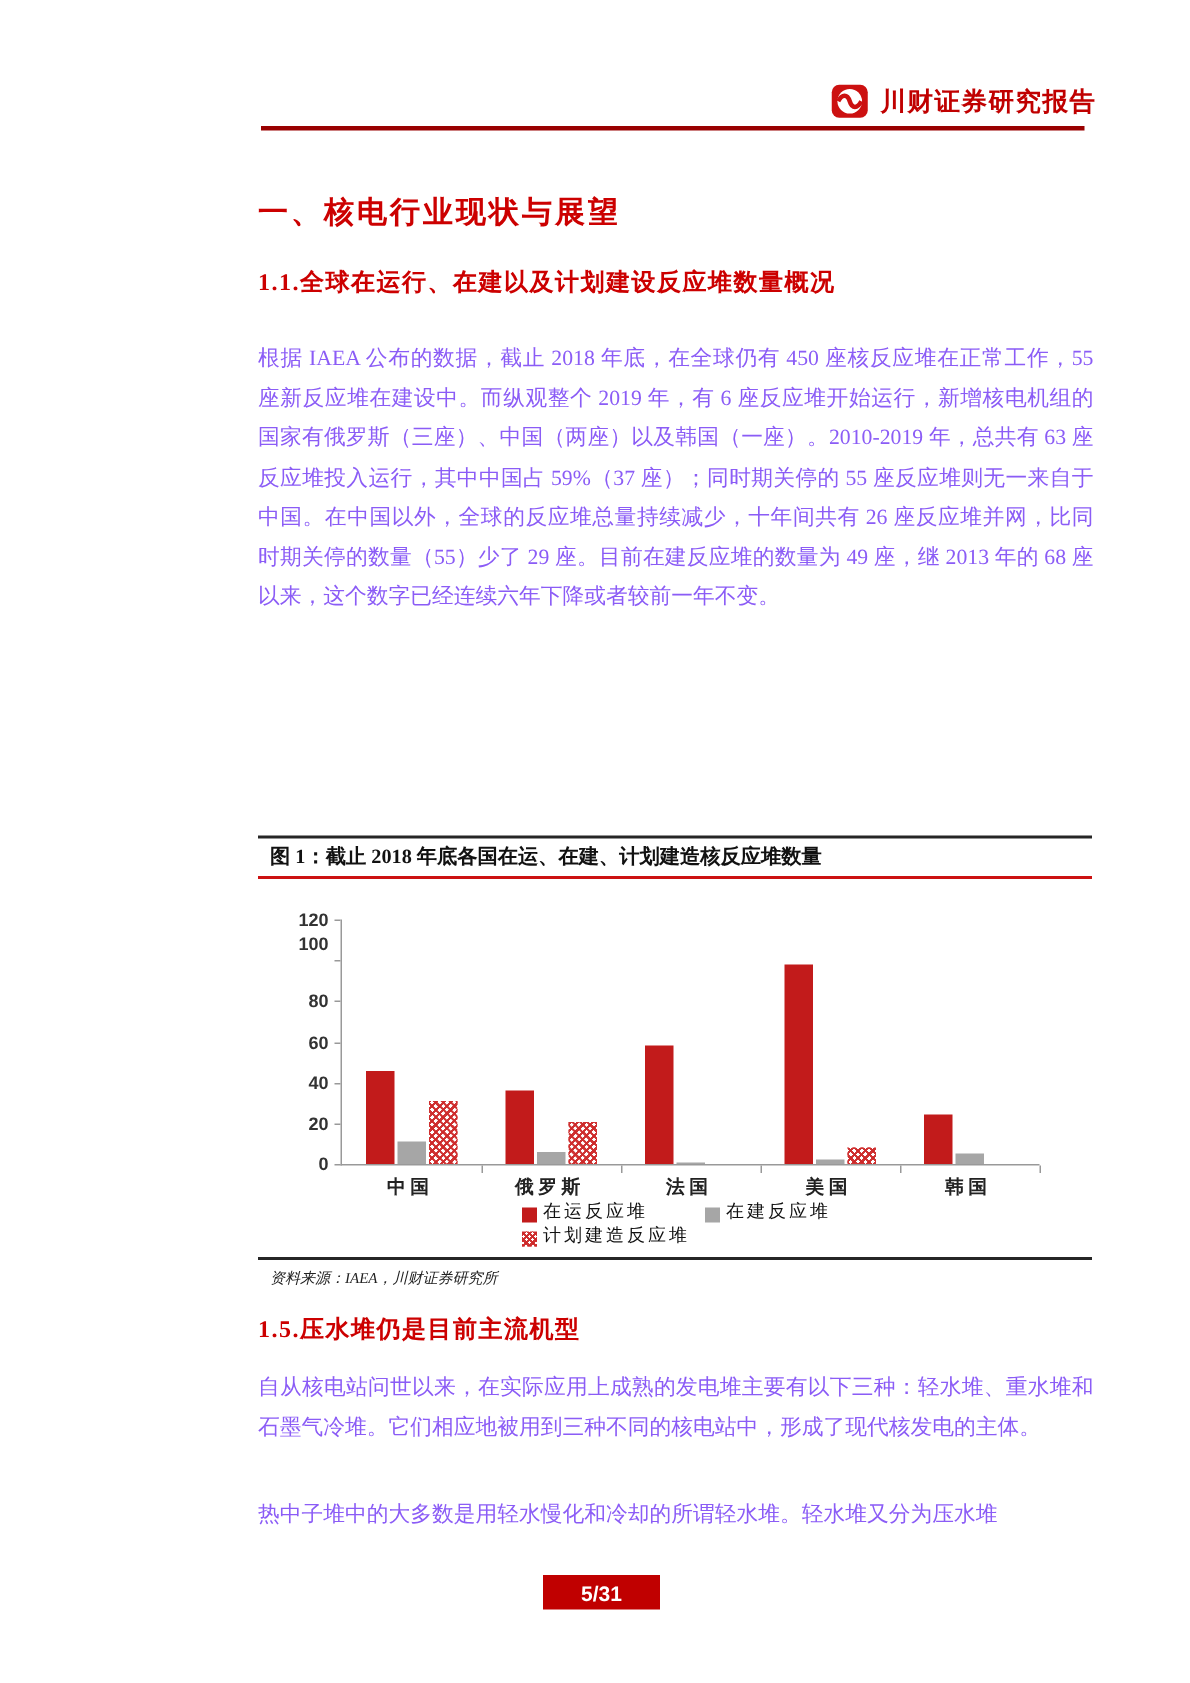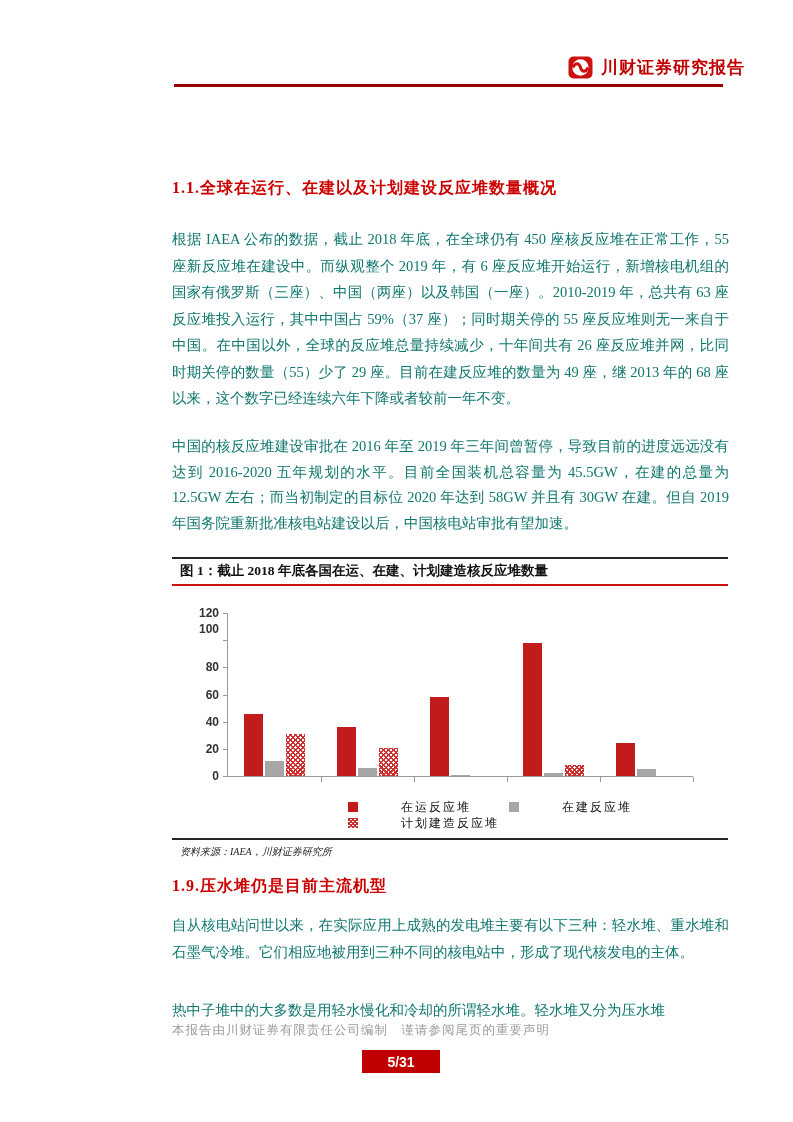--- a/index.html
+++ b/index.html
@@ -2,28 +2,28 @@
 <html><head>
 <meta charset="utf-8">
 <style>
   html,body{margin:0;padding:0;background:#fff;}
   .page{
     position:relative;width:793px;height:1122px;background:#ffffff;
     font-family:"Liberation Serif","DejaVu Serif",serif;
     overflow:hidden;border-bottom:1px solid #c9c9c9;
   }
   
-  .header{position:absolute;top:56px;right:48px;display:flex;align-items:center;gap:8px;}
+  .header{position:absolute;top:56px;right:62px;display:flex;align-items:center;gap:8px;}
   .brand{color:#c00000;font-size:17px;font-weight:bold;letter-spacing:1px;}
   .header-rule{position:absolute;top:84px;left:174px;width:549px;height:3px;background:#990000;}
   
   .h1{position:absolute;left:172px;top:128px;color:#cc0000;font-size:20px;font-weight:bold;letter-spacing:2px;}
   .h2{position:absolute;left:172px;color:#cc0000;font-size:16px;font-weight:bold;letter-spacing:1px;}
   
-  .para{position:absolute;left:172px;width:557px;color:#0f766e;font-size:14.5px;text-align:justify;}
+  .para{position:absolute;left:172px;width:557px;color:#8b5cf6;font-size:14.5px;text-align:justify;}
   .p1{top:226px;line-height:26.5px;}
   .p2{top:434px;line-height:25.5px;}
   .p3{top:912px;line-height:27px;}
   .p4{top:997px;line-height:27px;}
   
   .fig-line-top{position:absolute;left:172px;top:557px;width:556px;height:2px;background:#262626;}
   .fig-title{position:absolute;left:180px;top:562px;width:548px;color:#111;font-size:13.5px;font-weight:bold;}
   .fig-title .fig-label{}
   .fig-line-red{position:absolute;left:172px;top:584px;width:556px;height:2px;background:#cc1111;}
   .fig-line-bottom{position:absolute;left:172px;top:838px;width:556px;height:2px;background:#262626;}
@@ -40,21 +40,21 @@
   .bar-group::after{content:'';position:absolute;right:-1px;bottom:-6px;width:1px;height:5px;background:#999;}
   .bar{width:19px;}
   .bar.hatch{background:
       repeating-linear-gradient(45deg, rgba(205,40,40,.95) 0 1.5px, transparent 1.5px 3.5px),
       repeating-linear-gradient(-45deg, rgba(205,40,40,.95) 0 1.5px, #ffffff 1.5px 3.5px);}
   .x-labels{position:absolute;left:42px;top:177px;width:465px;display:flex;}
   .x-label{flex:1;text-align:center;font-size:12.5px;color:#222;letter-spacing:3px;font-weight:bold;}
   
   .legend{position:absolute;left:348px;top:799px;font-size:12px;color:#111;letter-spacing:2px;}
   .legend-row{display:flex;gap:38px;line-height:16px;}
-  .legend-item{display:flex;align-items:center;gap:39px;}
+  .legend-item{display:flex;align-items:flex-end;}
   .swatch{display:inline-block;width:10px;height:10px;margin-right:4px;flex:none;}
   .swatch.hatch{background:
       repeating-linear-gradient(45deg, rgba(205,40,40,.95) 0 1.5px, transparent 1.5px 3px),
       repeating-linear-gradient(-45deg, rgba(205,40,40,.95) 0 1.5px, #ffffff 1.5px 3px);}
   
   .footer-note{position:absolute;left:172px;top:1022px;color:#9a9a9a;font-size:12.5px;letter-spacing:1px;}
   .page-badge{position:absolute;left:362px;top:1050px;width:78px;height:23px;background:#c00000;
     color:#ffffff;font-size:14px;font-weight:bold;display:flex;align-items:center;justify-content:center;
     font-family:"Liberation Sans","DejaVu Sans",sans-serif;}
 </style>
@@ -68,24 +68,24 @@
       <svg width="25" height="23" viewBox="0 0 25 23">
         <rect x="0.5" y="0.5" width="24" height="22" rx="5" fill="#cc1111"></rect>
         <circle cx="12.5" cy="11.5" r="8.2" fill="#ffffff"></circle>
         <path d="M4.8 11.5 c2.5 -5 6.2 -5 7.7 0 c1.5 5 5.2 5 7.7 0" stroke="#cc1111" stroke-width="3" fill="none"></path>
       </svg>
     </span>
     <span class="brand">川财证券研究报告</span>
   </div>
   <div class="header-rule"></div>
 
+  <div class="h1">一、核电行业现状与展望</div>
   <div class="h2" style="top:178px;">1.1.全球在运行、在建以及计划建设反应堆数量概况</div>
 
   <div class="para p1">根据 IAEA 公布的数据，截止 2018 年底，在全球仍有 450 座核反应堆在正常工作，55 座新反应堆在建设中。而纵观整个 2019 年，有 6 座反应堆开始运行，新增核电机组的国家有俄罗斯（三座）、中国（两座）以及韩国（一座）。2010-2019 年，总共有 63 座反应堆投入运行，其中中国占 59%（37 座）；同时期关停的 55 座反应堆则无一来自于中国。在中国以外，全球的反应堆总量持续减少，十年间共有 26 座反应堆并网，比同时期关停的数量（55）少了 29 座。目前在建反应堆的数量为 49 座，继 2013 年的 68 座以来，这个数字已经连续六年下降或者较前一年不变。</div>
-  <div class="para p2">中国的核反应堆建设审批在 2016 年至 2019 年三年间曾暂停，导致目前的进度远远没有达到 2016-2020 五年规划的水平。目前全国装机总容量为 45.5GW，在建的总量为 12.5GW 左右；而当初制定的目标位 2020 年达到 58GW 并且有 30GW 在建。但自 2019 年国务院重新批准核电站建设以后，中国核电站审批有望加速。</div>
 
   <div class="fig-line-top"></div>
   <div class="fig-title">
     <span class="fig-label">图 1：</span><span>截止 2018 年底各国在运、在建、计划建造核反应堆数量</span>
   </div>
   <div class="fig-line-red"></div>
 
   <div class="chart">
     <div class="y-axis">
         <div class="y-tick-label" style="top: 156px;">0</div>
@@ -123,20 +123,27 @@
           <div class="bar" title="在运反应堆 美国: 98" style="height: 133.1px; background: rgb(194, 27, 27);"></div>
           <div class="bar" title="在建反应堆 美国: 2" style="height: 2.7px; background: rgb(166, 166, 166);"></div>
           <div class="bar hatch" title="计划建造反应堆 美国: 8" style="height: 10.9px;"></div>
         </div>
         <div class="bar-group">
           <div class="bar" title="在运反应堆 韩国: 24" style="height: 32.6px; background: rgb(194, 27, 27);"></div>
           <div class="bar" title="在建反应堆 韩国: 5" style="height: 6.8px; background: rgb(166, 166, 166);"></div>
           <div class="bar hatch" title="计划建造反应堆 韩国: 0" style="height: 0px;"></div>
         </div>
       </div>
+    <div class="x-labels">
+        <div class="x-label">中国</div>
+        <div class="x-label">俄罗斯</div>
+        <div class="x-label">法国</div>
+        <div class="x-label">美国</div>
+        <div class="x-label">韩国</div>
+      </div>
   </div>
 
   <div class="legend">
     <div class="legend-row">
       <span class="legend-item">
         <span class="swatch" style="background: rgb(194, 27, 27);"></span>
         <span>在运反应堆</span>
       </span>
       <span class="legend-item">
         <span class="swatch" style="background: rgb(166, 166, 166);"></span>
@@ -147,20 +154,19 @@
       <span class="legend-item">
         <span class="swatch hatch"></span>
         <span>计划建造反应堆</span>
       </span>
     </div>
   </div>
 
   <div class="fig-line-bottom"></div>
   <div class="fig-source">资料来源：IAEA，川财证券研究所</div>
 
-  <div class="h2" style="top:876px;">1.9.压水堆仍是目前主流机型</div>
+  <div class="h2" style="top:876px;">1.5.压水堆仍是目前主流机型</div>
   <div class="para p4">热中子堆中的大多数是用轻水慢化和冷却的所谓轻水堆。轻水堆又分为压水堆</div>
   <div class="para p3">自从核电站问世以来，在实际应用上成熟的发电堆主要有以下三种：轻水堆、重水堆和石墨气冷堆。它们相应地被用到三种不同的核电站中，形成了现代核发电的主体。</div>
 
-  <div class="footer-note">本报告由川财证券有限责任公司编制　谨请参阅尾页的重要声明</div>
   <div class="page-badge">5/31</div>
 
 </div>
 
 </body></html>

